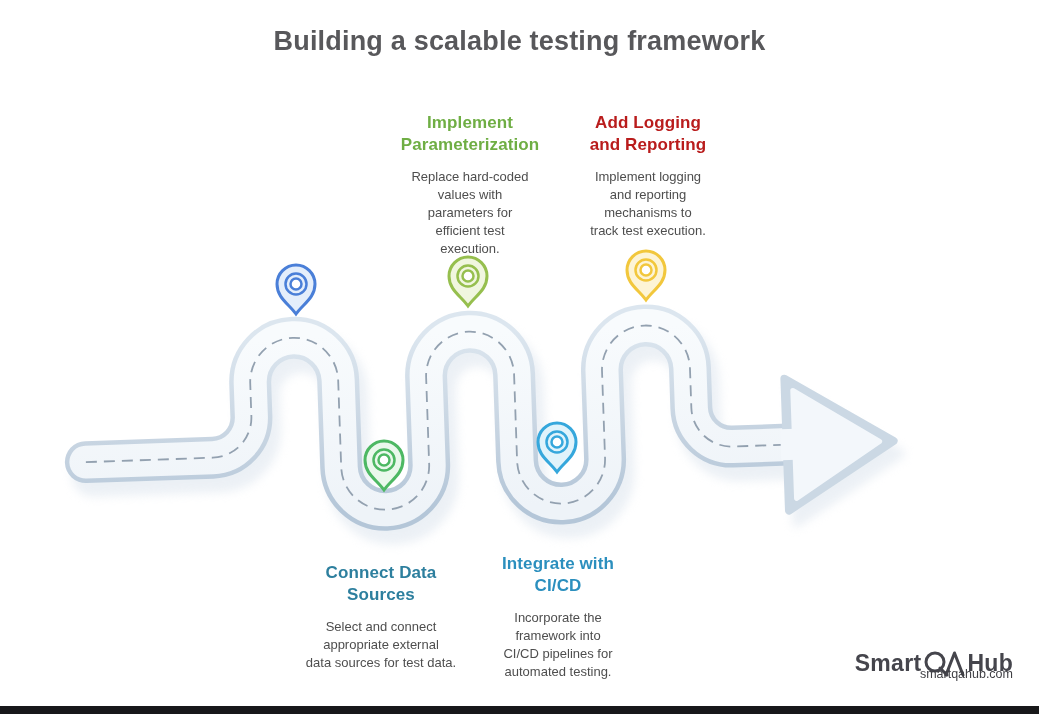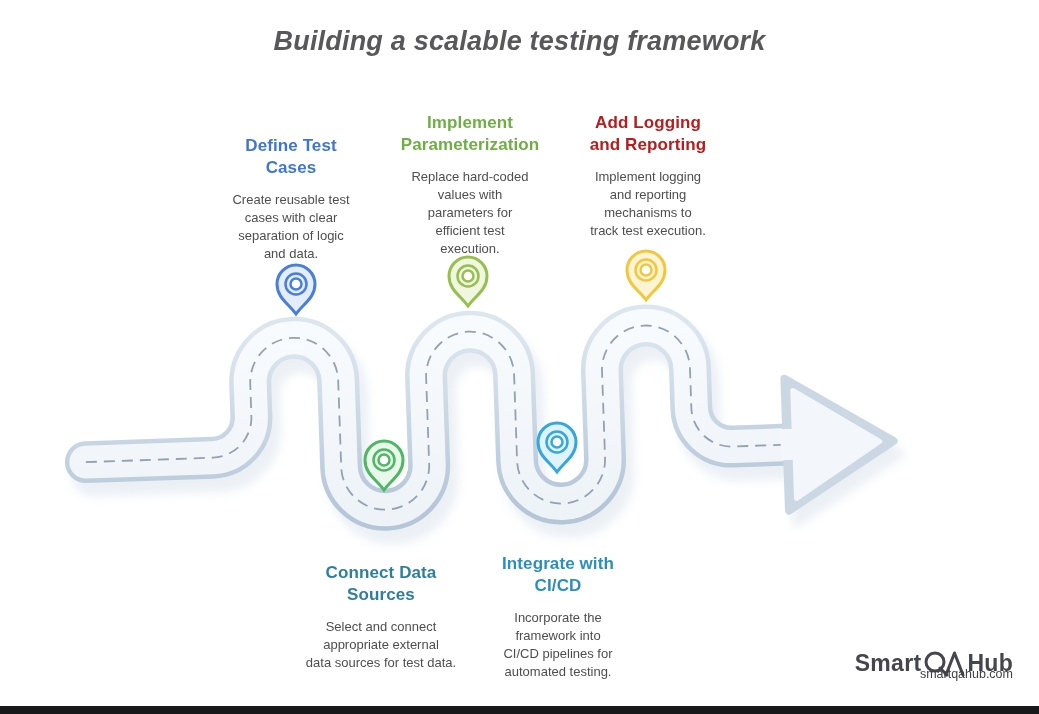--- a/index.html
+++ b/index.html
@@ -4,21 +4,21 @@
 <style>
   html,body { margin:0; padding:0; background:#ffffff; }
   .stage {
     position:relative; width:1039px; height:714px; overflow:hidden;
     background:#ffffff;
     font-family:"Liberation Sans", sans-serif;
   }
   .page-title {
     position:absolute; left:0; top:26px; width:100%;
     text-align:center; margin:0;
-    font-size:27px; font-weight:bold; color:#58585b; letter-spacing:.2px;font-style:italic;
+    font-size:27px; font-weight:bold; color:#58585b; letter-spacing:.2px;
   }
   .road-svg { position:absolute; left:0; top:0; width:1039px; height:714px; }
   .step { position:absolute; text-align:center; }
   .step h2 {
     margin:16px 0 11px 0; font-size:17px; font-weight:bold;
     line-height:1.32; white-space:pre-line; letter-spacing:.1px;
   }
   .step p {
     margin:7px auto; font-size:13px; color:#4e4e4e;
     line-height:1.38; white-space:pre-line;
@@ -105,28 +105,20 @@
       <circle cx="0" cy="-30" r="10.5" fill="none" stroke="currentColor" stroke-width="2.5"></circle>
       <circle cx="0" cy="-30" r="5.5" fill="#ffffff" stroke="currentColor" stroke-width="2.5"></circle>
     </g>
     <g transform="translate(557,472)" color="#35a7dc">
       <path d="M 0 0 C -7 -10 -19 -16 -19 -30 A 19 19 0 1 1 19 -30 C 19 -16 7 -10 0 0 Z" stroke="currentColor" stroke-width="3" fill="#e0f3fb"></path>
       <circle cx="0" cy="-30" r="10.5" fill="none" stroke="currentColor" stroke-width="2.5"></circle>
       <circle cx="0" cy="-30" r="5.5" fill="#ffffff" stroke="currentColor" stroke-width="2.5"></circle>
     </g>
   </svg>
 
-  <div class="step c1">
-    <h2 style="color: rgb(62, 118, 214);">Define Test
-Cases</h2>
-    <p>Create reusable test
-cases with clear
-separation of logic
-and data.</p>
-  </div>
   <div class="step c2">
     <h2 style="color: rgb(111, 174, 68);">Implement
 Parameterization</h2>
     <p>Replace hard-coded
 values with
 parameters for
 efficient test
 execution.</p>
   </div>
   <div class="step c3">

